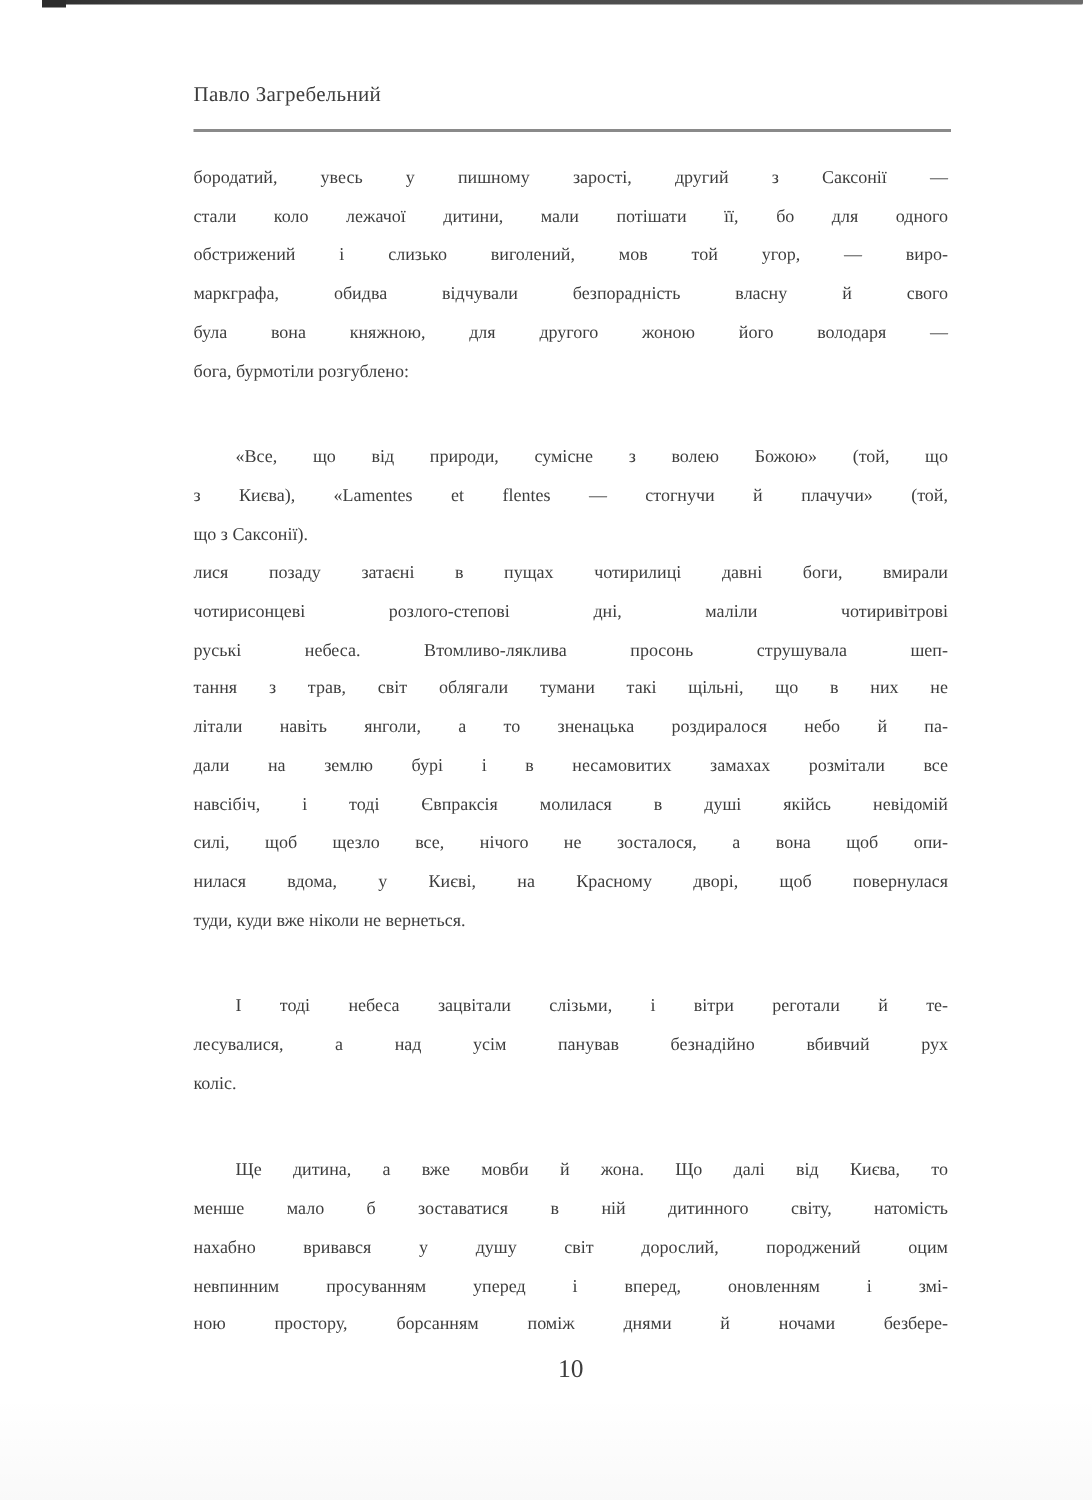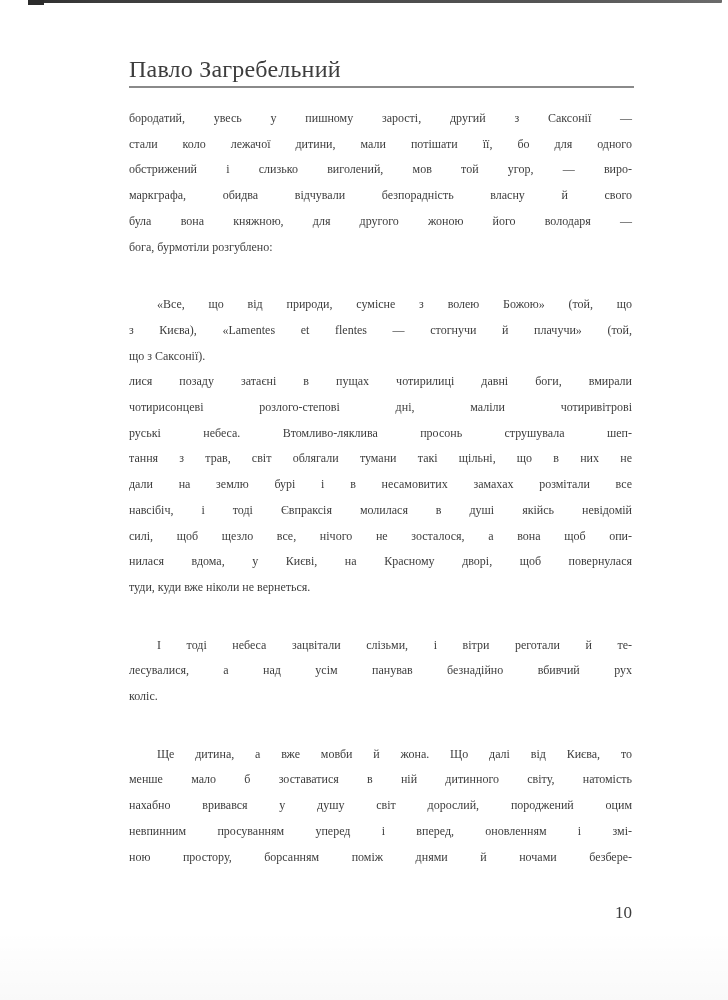--- a/index.html
+++ b/index.html
@@ -18,41 +18,41 @@
   .top-edge{
     position:absolute; top:0; left:28px; right:6px; height:3px;
     background:linear-gradient(to right,#2e2e2e 0%,#3c3c3c 10%,#4a4a4a 45%,#555 75%,#6b6b6b 100%);
     border-radius:0 0 1px 1px;
   }
   .top-edge-cap{
     position:absolute; top:0; left:28px; width:16px; height:5px; background:#2c2c2c;
   }
   .running-head{
     position:absolute; top:56px; left:129px; width:505px;
-    font-size:24px; letter-spacing:.2px; color:var(--text);
+    font-size:14px; letter-spacing:.2px; color:var(--text);
   }
   .header-rule{
     position:absolute; top:86px; left:129px; width:505px; height:2px;
     background:var(--rule);
   }
   .textblock{
     position:absolute; top:106px; left:129px; width:503px;
     font-size:12px; line-height:25.7px; color:var(--text);
   }
   .ln{
     text-align:justify;
     text-align-last:justify;
     white-space:normal;
     word-spacing:normal;
   }
   .ln.end{text-align-last:left;}
   .ln.ind{text-indent:28px;margin-top:32px;}
   .folio{
     position:absolute; top:903px; left:129px; width:503px;
-    text-align:right; font-size:17px; color:var(--text);
+    text-align:center; font-size:17px; color:var(--text);
   }
   .bottom-shade{
     position:absolute; left:0; right:0; bottom:0; height:70px;
     background:linear-gradient(to bottom, rgba(0,0,0,0) 0%, rgba(0,0,0,0.025) 100%);
     pointer-events:none;
   }
 </style>
 </head>
 <body>
 
@@ -73,20 +73,21 @@
     <div class="ln end">бога, бурмотіли розгублено:</div>
 
     <div class="ln ind">«Все, що від природи, сумісне з волею Божою» (той, що</div>
     <div class="ln">з Києва), «Lamentes et flentes — стогнучи й плачучи» (той,</div>
     <div class="ln end">що з Саксонії).</div>
 
     <div class="ln">лися позаду затаєні в пущах чотирилиці давні боги, вмирали</div>
     <div class="ln">чотирисонцеві розлого-степові дні, маліли чотиривітрові</div>
     <div class="ln">руські небеса. Втомливо-ляклива просонь струшувала шеп-</div>
     <div class="ln">тання з трав, світ облягали тумани такі щільні, що в них не</div>
+    <div class="ln">літали навіть янголи, а то зненацька роздиралося небо й па-</div>
     <div class="ln">дали на землю бурі і в несамовитих замахах розмітали все</div>
     <div class="ln">навсібіч, і тоді Євпраксія молилася в душі якійсь невідомій</div>
     <div class="ln">силі, щоб щезло все, нічого не зосталося, а вона щоб опи-</div>
     <div class="ln">нилася вдома, у Києві, на Красному дворі, щоб повернулася</div>
     <div class="ln end">туди, куди вже ніколи не вернеться.</div>
 
     <div class="ln ind">І тоді небеса зацвітали слізьми, і вітри реготали й те-</div>
     <div class="ln">лесувалися, а над усім панував безнадійно вбивчий рух</div>
     <div class="ln end">коліс.</div>
 

